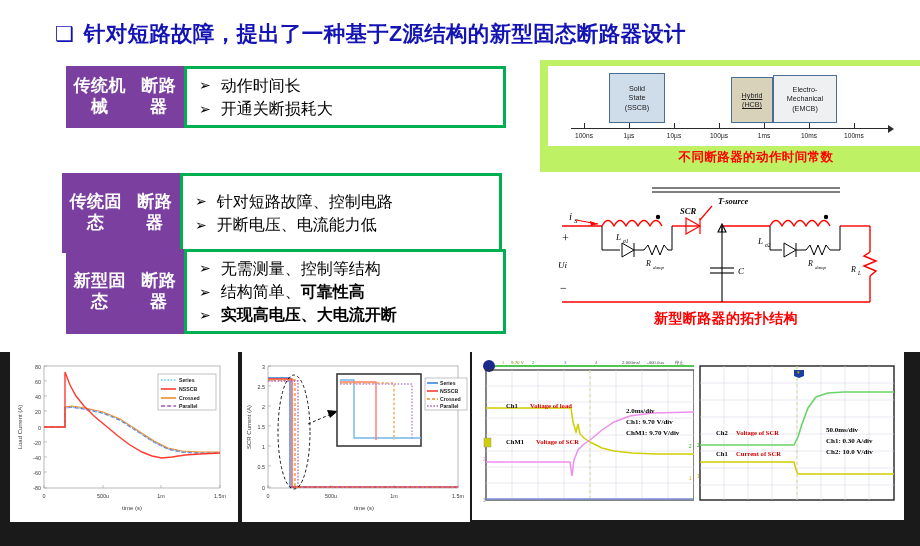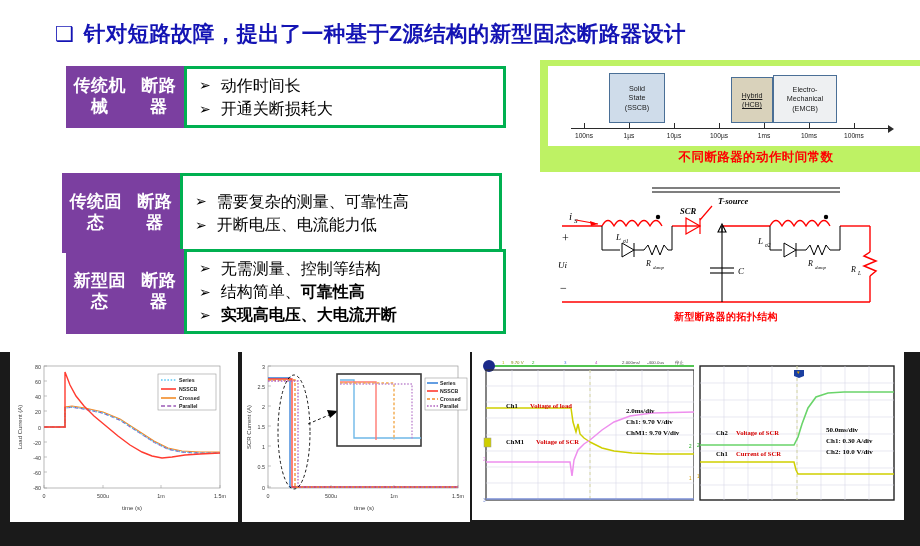--- a/index.html
+++ b/index.html
@@ -69,21 +69,21 @@
   .tlab{position:absolute;top:66px;font-size:6.6px;color:#1a1a1a;transform:translateX(-50%);}
   .tc-caption{
     text-align:center;color:#ff0000;font-weight:bold;font-size:12.5px;
     margin-top:3px;letter-spacing:.4px;
   }
   
   .topo{position:absolute;left:540px;top:180px;width:372px;height:160px;}
   .topo svg{display:block;}
   .topo-caption{
     position:absolute;left:0;top:130px;width:372px;text-align:center;
-    color:#ff0000;font-weight:bold;font-size:10px;letter-spacing:.4px;
+    color:#ff0000;font-weight:bold;font-size:14px;letter-spacing:.4px;
   }
   
   .strip{position:absolute;left:0;top:352px;width:920px;height:194px;background:#1a1a1a;}
   .fig{position:absolute;background:#ffffff;overflow:hidden;}
   .fig svg{display:block;}
   
   .ax-lab{font-size:6px;fill:#3a3a3a;font-family:"Liberation Sans",sans-serif;}
   .ax-tick{font-size:5.4px;fill:#3a3a3a;font-family:"Liberation Sans",sans-serif;}
   .leg-t{font-size:5.2px;fill:#1a1a1a;font-weight:bold;font-family:"Liberation Sans",sans-serif;}
   
@@ -120,21 +120,21 @@
   </div>
 
   <div class="row" style="left:62px;top:161px;width:440px;height:80px;margin-top:12px;">
     <div class="tag" style="width:118px;">
       <span>传统固态</span>
       <span>断路器</span>
     </div>
     <div class="panel" style="width:322px;">
       <div class="bullet-line">
         <span class="arrow">➢</span>
-        <span>需要复杂的测量、可靠性高</span>
+        <span>针对短路故障、控制电路</span>
       </div>
       <div class="bullet-line">
         <span class="arrow">➢</span>
         <span>开断电压、电流能力低</span>
       </div>
     </div>
   </div>
 
   <div class="row" style="left:66px;top:249px;width:440px;height:85px;border-radius:11px;">
     <div class="tag" style="width:118px;">

